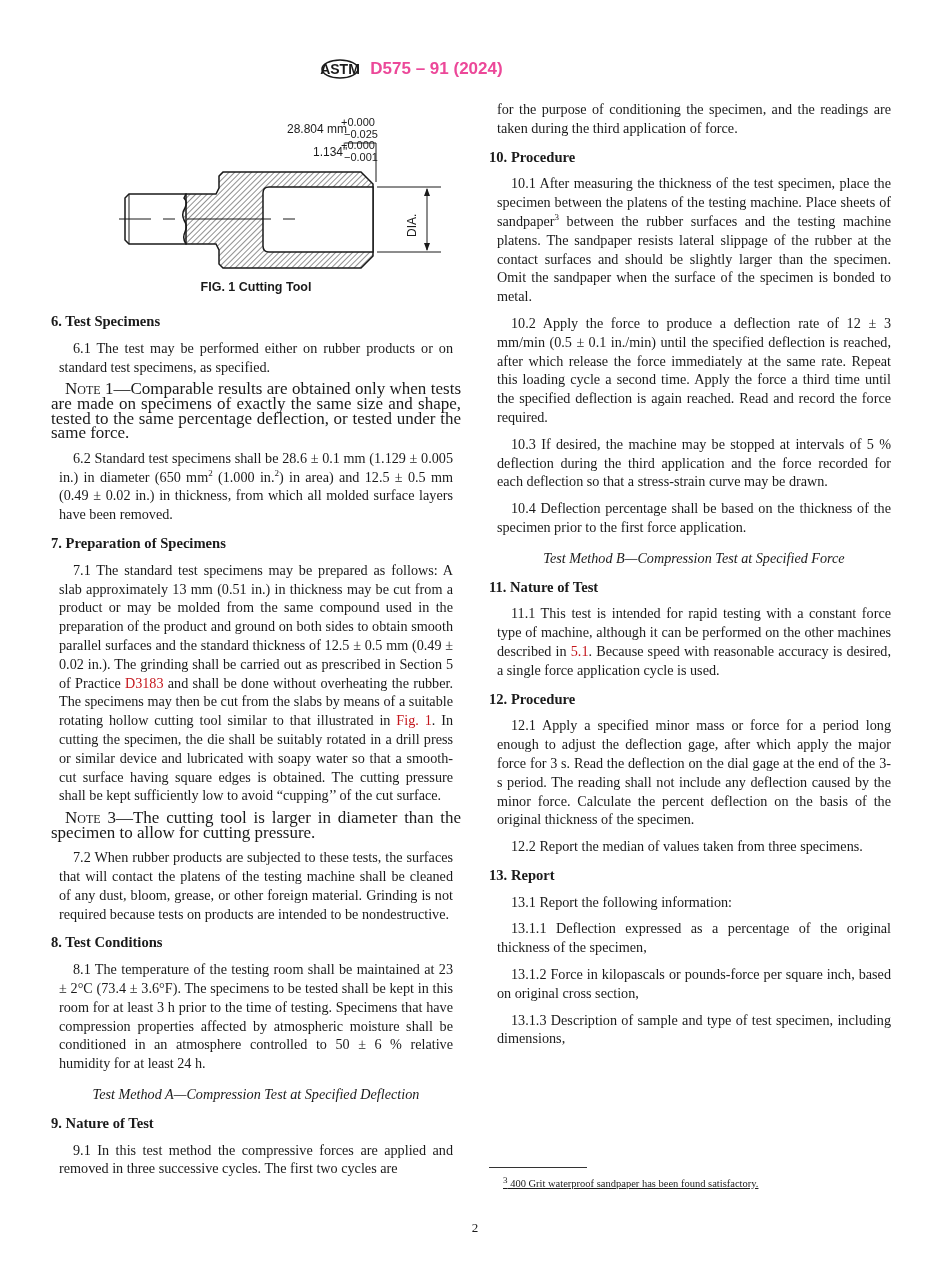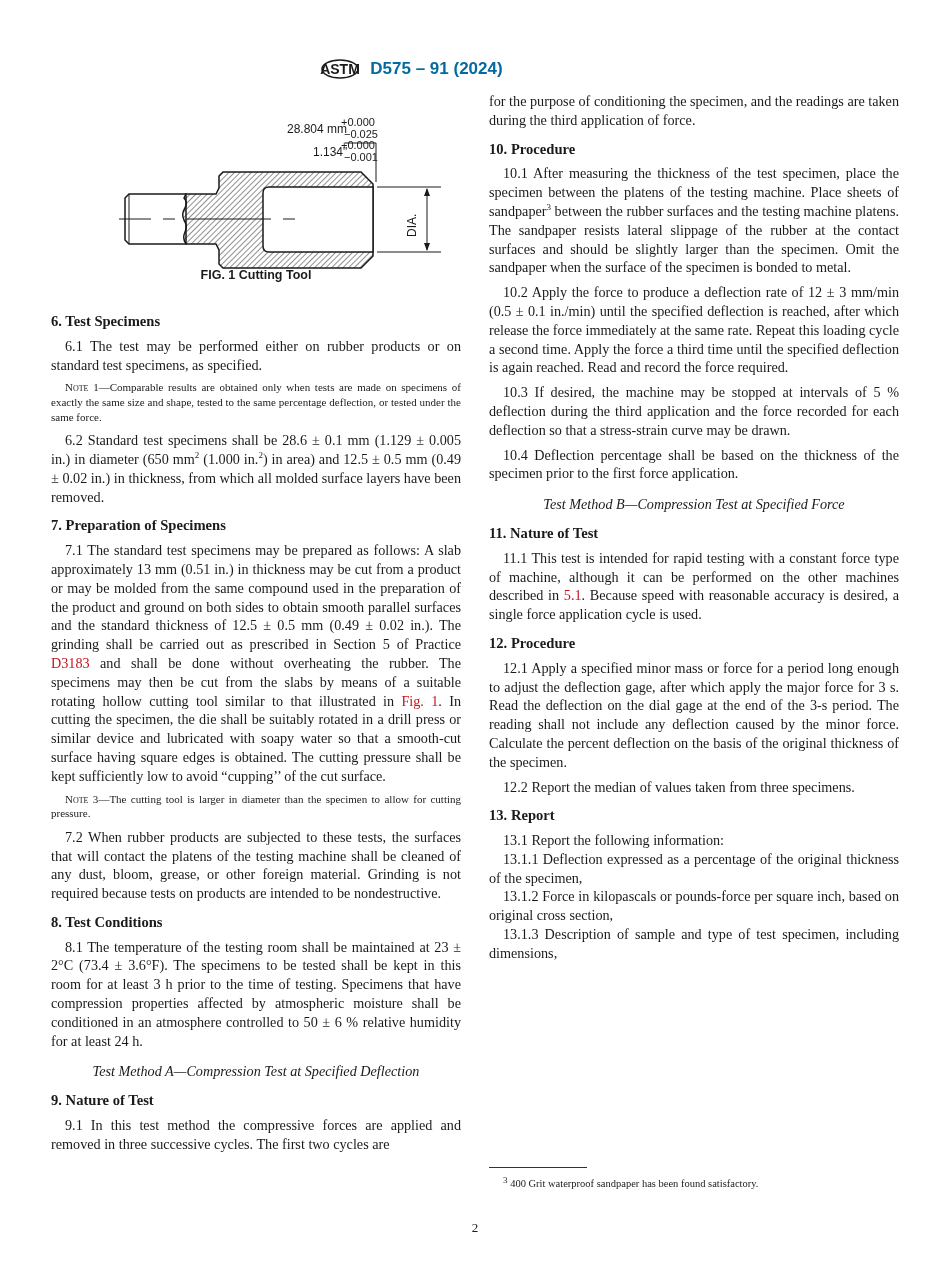--- a/index.html
+++ b/index.html
@@ -1,39 +1,39 @@
 <!DOCTYPE html>
 <html><head>
 <meta charset="utf-8">
 <style>
   html, body { margin: 0; padding: 0; background: #ffffff; }
   body { width: 950px; height: 1272px; position: relative; overflow: hidden;
          font-family: "Liberation Serif", serif; color: #1a1a1a; }
   .header { position: absolute; top: 55px; left: 0; width: 823px; text-align: center; }
   .header .logo { display: inline-block; vertical-align: middle; width: 40px; height: 28px; margin-right: 6px; }
   .header .doc-id { display: inline-block; vertical-align: middle; font-family: "Liberation Sans", sans-serif;
-                    font-weight: bold; font-size: 17px; color: #0369a1; }
+                    font-weight: bold; font-size: 17px; color: #ec4899; }
   .col { position: absolute; top: 92px; width: 410px; font-size: 14.2px; line-height: 18.8px; }
   .col.left { left: 51px; }
   .col.right { left: 489px; }
-  p { margin: 0; text-align: justify; }
+  p { margin: 8px; text-align: justify; }
   .para { text-indent: 14px; margin-bottom: 6px; }
   .sub { text-indent: 14px; margin-bottom: 0; }
   h3 { font-size: 14.6px; font-weight: bold; margin: 10px 0 6px 0; }
-  .note { font-size: 11px; line-height: 14.6px; text-indent: 14px; margin: 1px 0 7px 0; }
+  .note { font-size: 17px; line-height: 14.6px; text-indent: 14px; margin: 1px 0 7px 0; }
   .note .sc { font-variant: small-caps; }
   .method { font-style: italic; text-align: center; margin: 12px 0 8px 0; }
   .link { color: #c4161c; }
   sup { font-size: 9px; line-height: 0; }
   .figure { position: relative; width: 410px; height: 190px; margin-top: 20px; }
   .figure svg { position: absolute; left: 0; top: 0; }
-  .fig-caption { position: absolute; top: 154px; left: 0; width: 410px; text-align: center;
+  .fig-caption { position: absolute; top: 166px; left: 0; width: 410px; text-align: center;
                  font-family: "Liberation Sans", sans-serif; font-weight: bold; font-size: 12.5px; }
   .footnote-rule { position: absolute; left: 489px; top: 1167px; width: 98px; border-top: 1px solid #333; }
-  .footnote { position: absolute; left: 503px; top: 1178px; font-size: 10.5px; width: 400px; }
+  .footnote { position: absolute; left: 503px; top: 1178px; font-size: 10.5px; width: 400px; text-decoration: underline; }
   .page-num { position: absolute; top: 1220px; left: 0; width: 950px; text-align: center; font-size: 13px; }
 </style>
 </head>
 <body>
 
 <div class="header">
   <span class="logo">
     <svg width="40" height="28" viewBox="0 0 40 28">
       <ellipse cx="20" cy="14" rx="18" ry="9" fill="none" stroke="#1a1a1a" stroke-width="1.6"></ellipse>
       <text x="20" y="19" text-anchor="middle" font-family="Liberation Sans, sans-serif" font-weight="bold" font-size="14" fill="#1a1a1a">ASTM</text>

